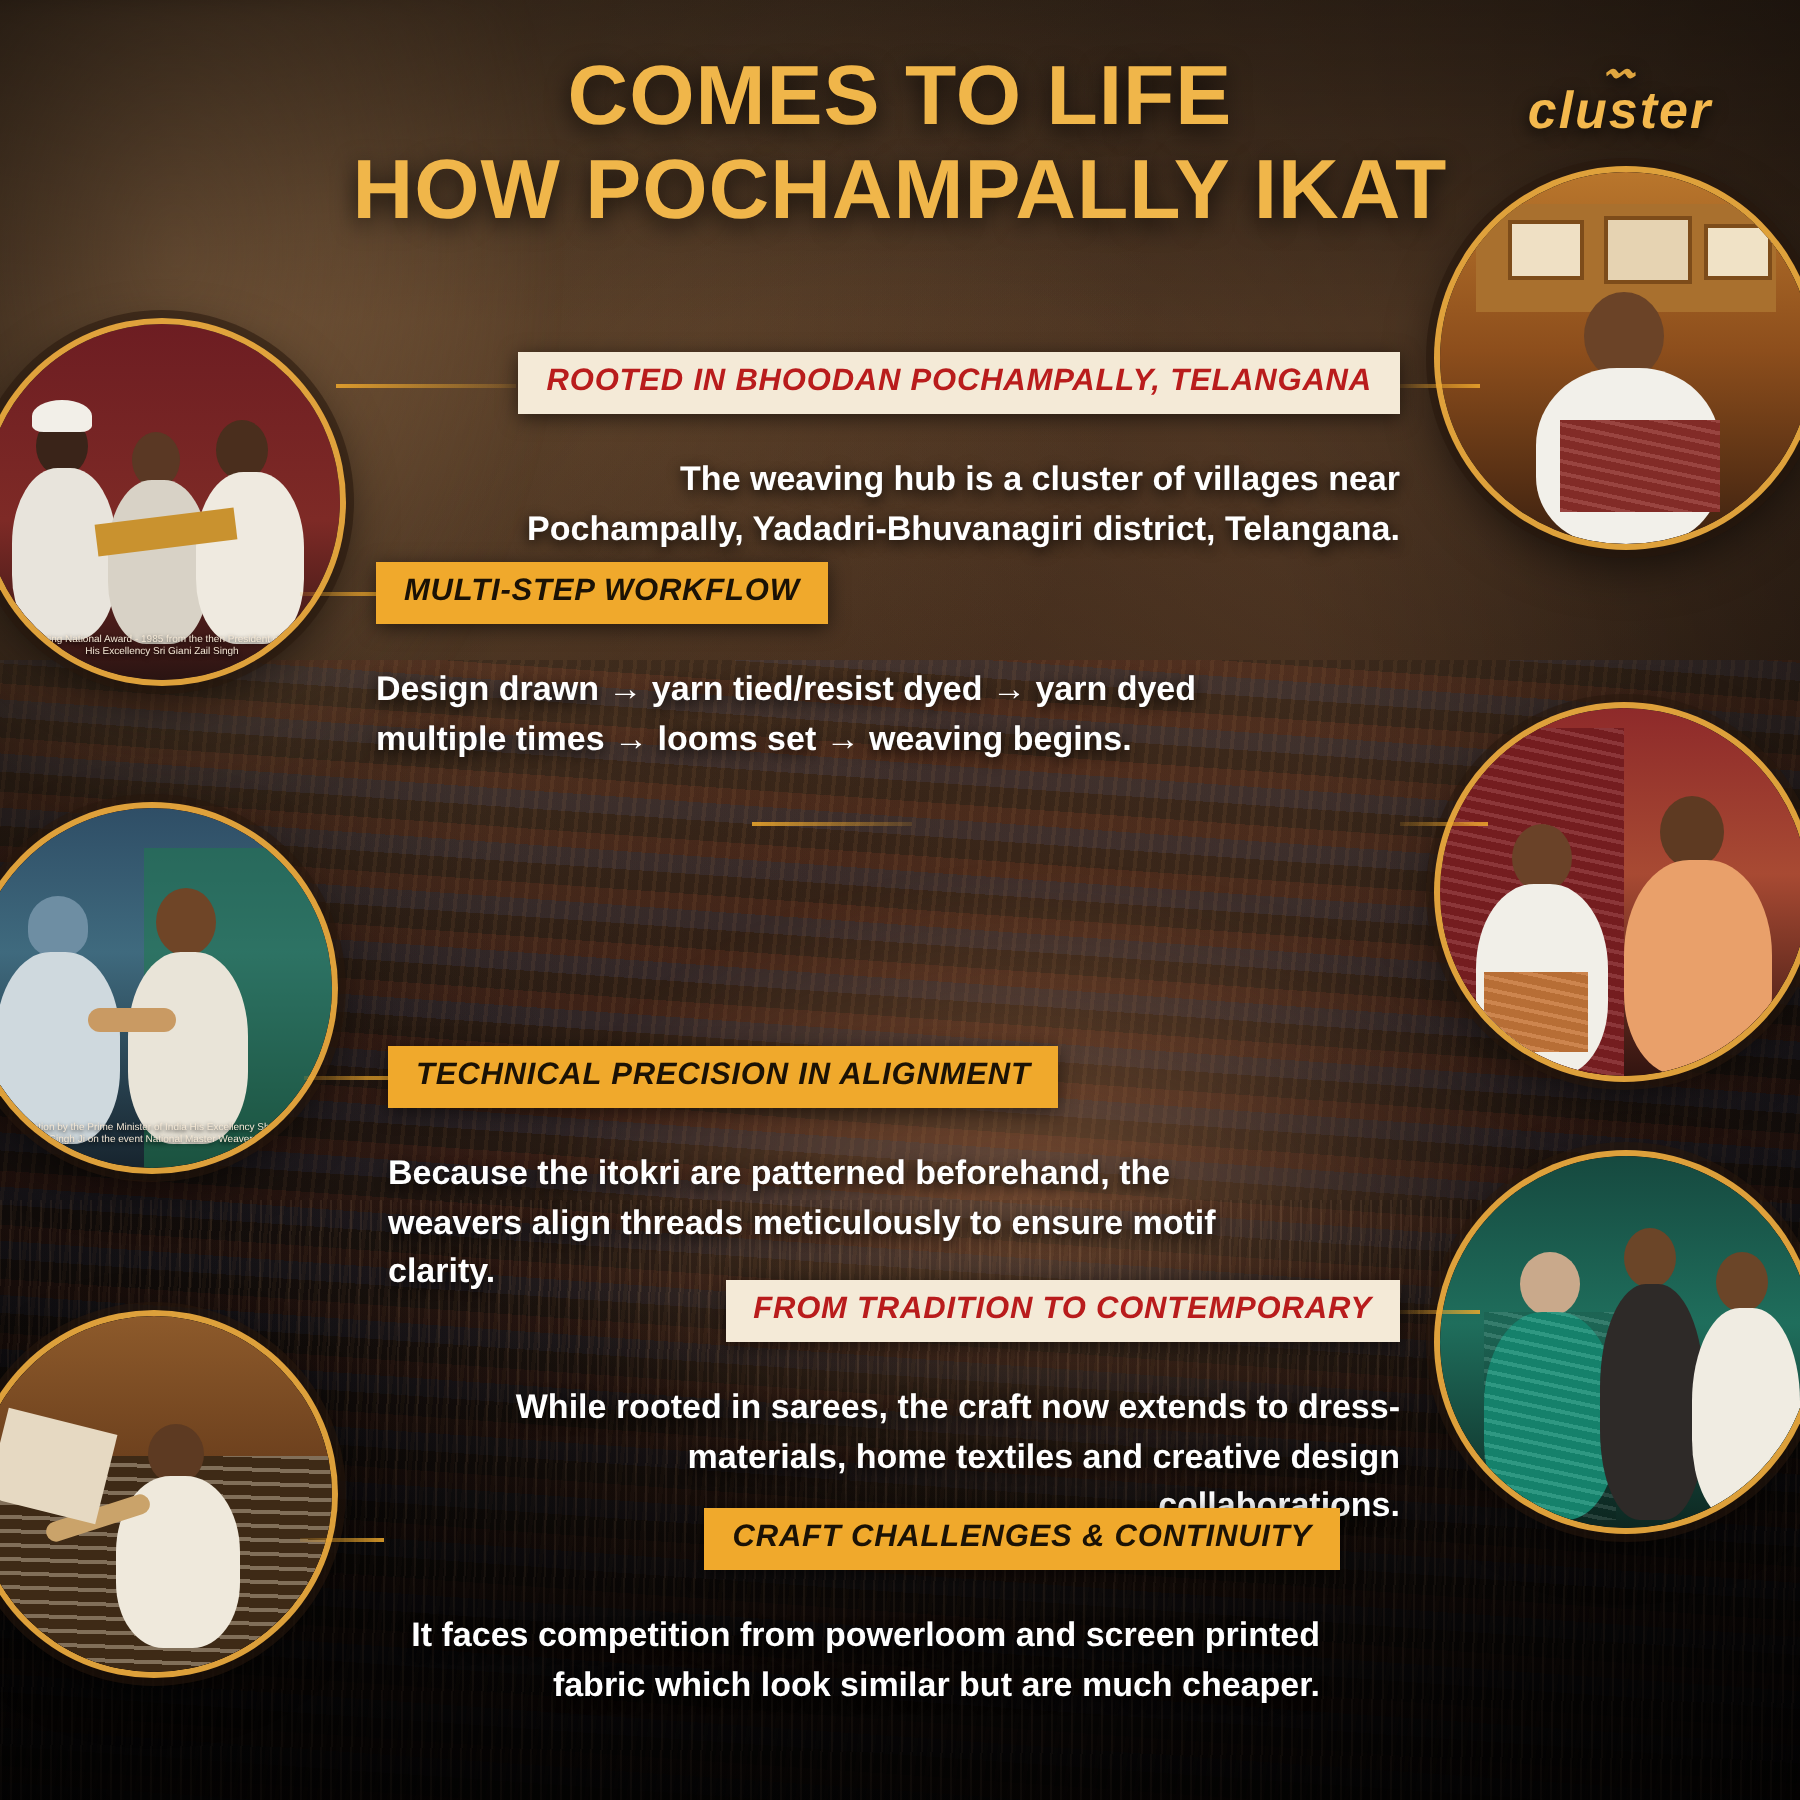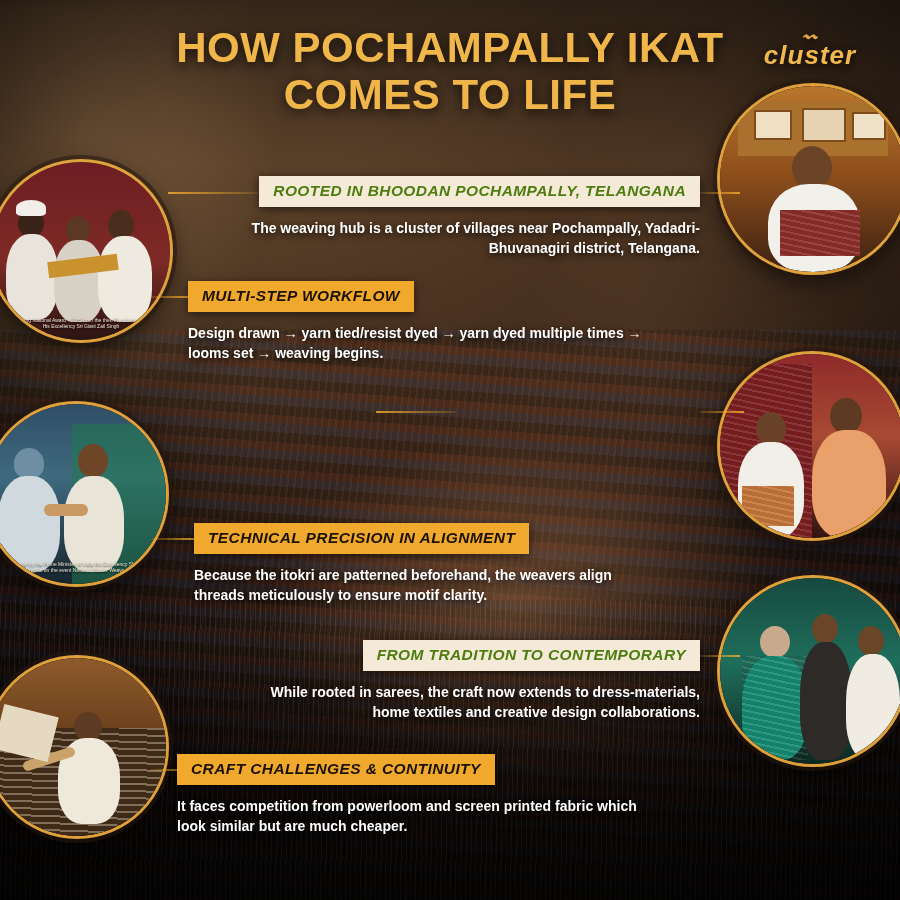--- a/index.html
+++ b/index.html
@@ -110,26 +110,26 @@
     font-size: 15.5px;
     font-weight: bold;
     font-style: italic;
     letter-spacing: 0.4px;
     padding: 6px 14px 7px 14px;
     box-shadow: 0 2px 10px rgba(0,0,0,0.55);
     white-space: nowrap;
   }
   .chip.light {
     background: #f4ead7;
-    color: #4d7c0f;
+    color: #b91c1c;
   }
   .body-text {
-    margin-top: 11px;
+    margin-top: 21px;
     color: #ffffff;
-    font-size: 14px;
+    font-size: 17px;
     font-weight: bold;
     line-height: 1.45;
     text-shadow: 0 2px 7px rgba(0,0,0,0.9);
     max-width: 460px;
   }
   .align-right { text-align: right; }
   .align-right .body-text { margin-left: auto; }
   .align-left { text-align: left; }
 
   .connector {
@@ -198,22 +198,22 @@
 <div id="poster">
 
   <div class="bg-base"></div>
   <div class="bg-blur-left"></div>
   <div class="bg-loom"></div>
   <div class="bg-hand"></div>
   <div class="bg-threads"></div>
   <div class="vignette"></div>
 
   <div class="title">
+    <div>COMES TO LIFE</div>
     <div>HOW POCHAMPALLY IKAT</div>
-    <div>COMES TO LIFE</div>
   </div>
 
   <div class="brand">
     <span class="swirl">〰</span>
     <span>cluster</span>
   </div>
 
   <div class="photo p1" style="left:-8px; top:162px; width:178px; height:178px;">
     <div class="inner">
       <div class="scene">
@@ -331,18 +331,18 @@
     <div class="body-text">Because the itokri are patterned beforehand, the weavers align threads meticulously to ensure motif clarity.</div>
   </div>
 
   <div class="connector rev" style="left:700px; top:655px; width:40px;"></div>
   <div class="block align-right" style="left:240px; top:640px; width:460px;">
     <div class="chip light">FROM TRADITION TO CONTEMPORARY</div>
     <div class="body-text">While rooted in sarees, the craft now extends to dress-materials, home textiles and creative design collaborations.</div>
   </div>
 
   <div class="connector rev" style="left:150px; top:769px; width:42px;"></div>
-  <div class="block align-left" style="left:177px; top:754px; width:470px;">
+  <div class="block align-left" style="left:200px; top:754px; width:470px;text-align:right;">
     <div class="chip">CRAFT CHALLENGES &amp; CONTINUITY</div>
     <div class="body-text">It faces competition from powerloom and screen printed fabric which look similar but are much cheaper.</div>
   </div>
 
 </div>
 
 </body></html>

